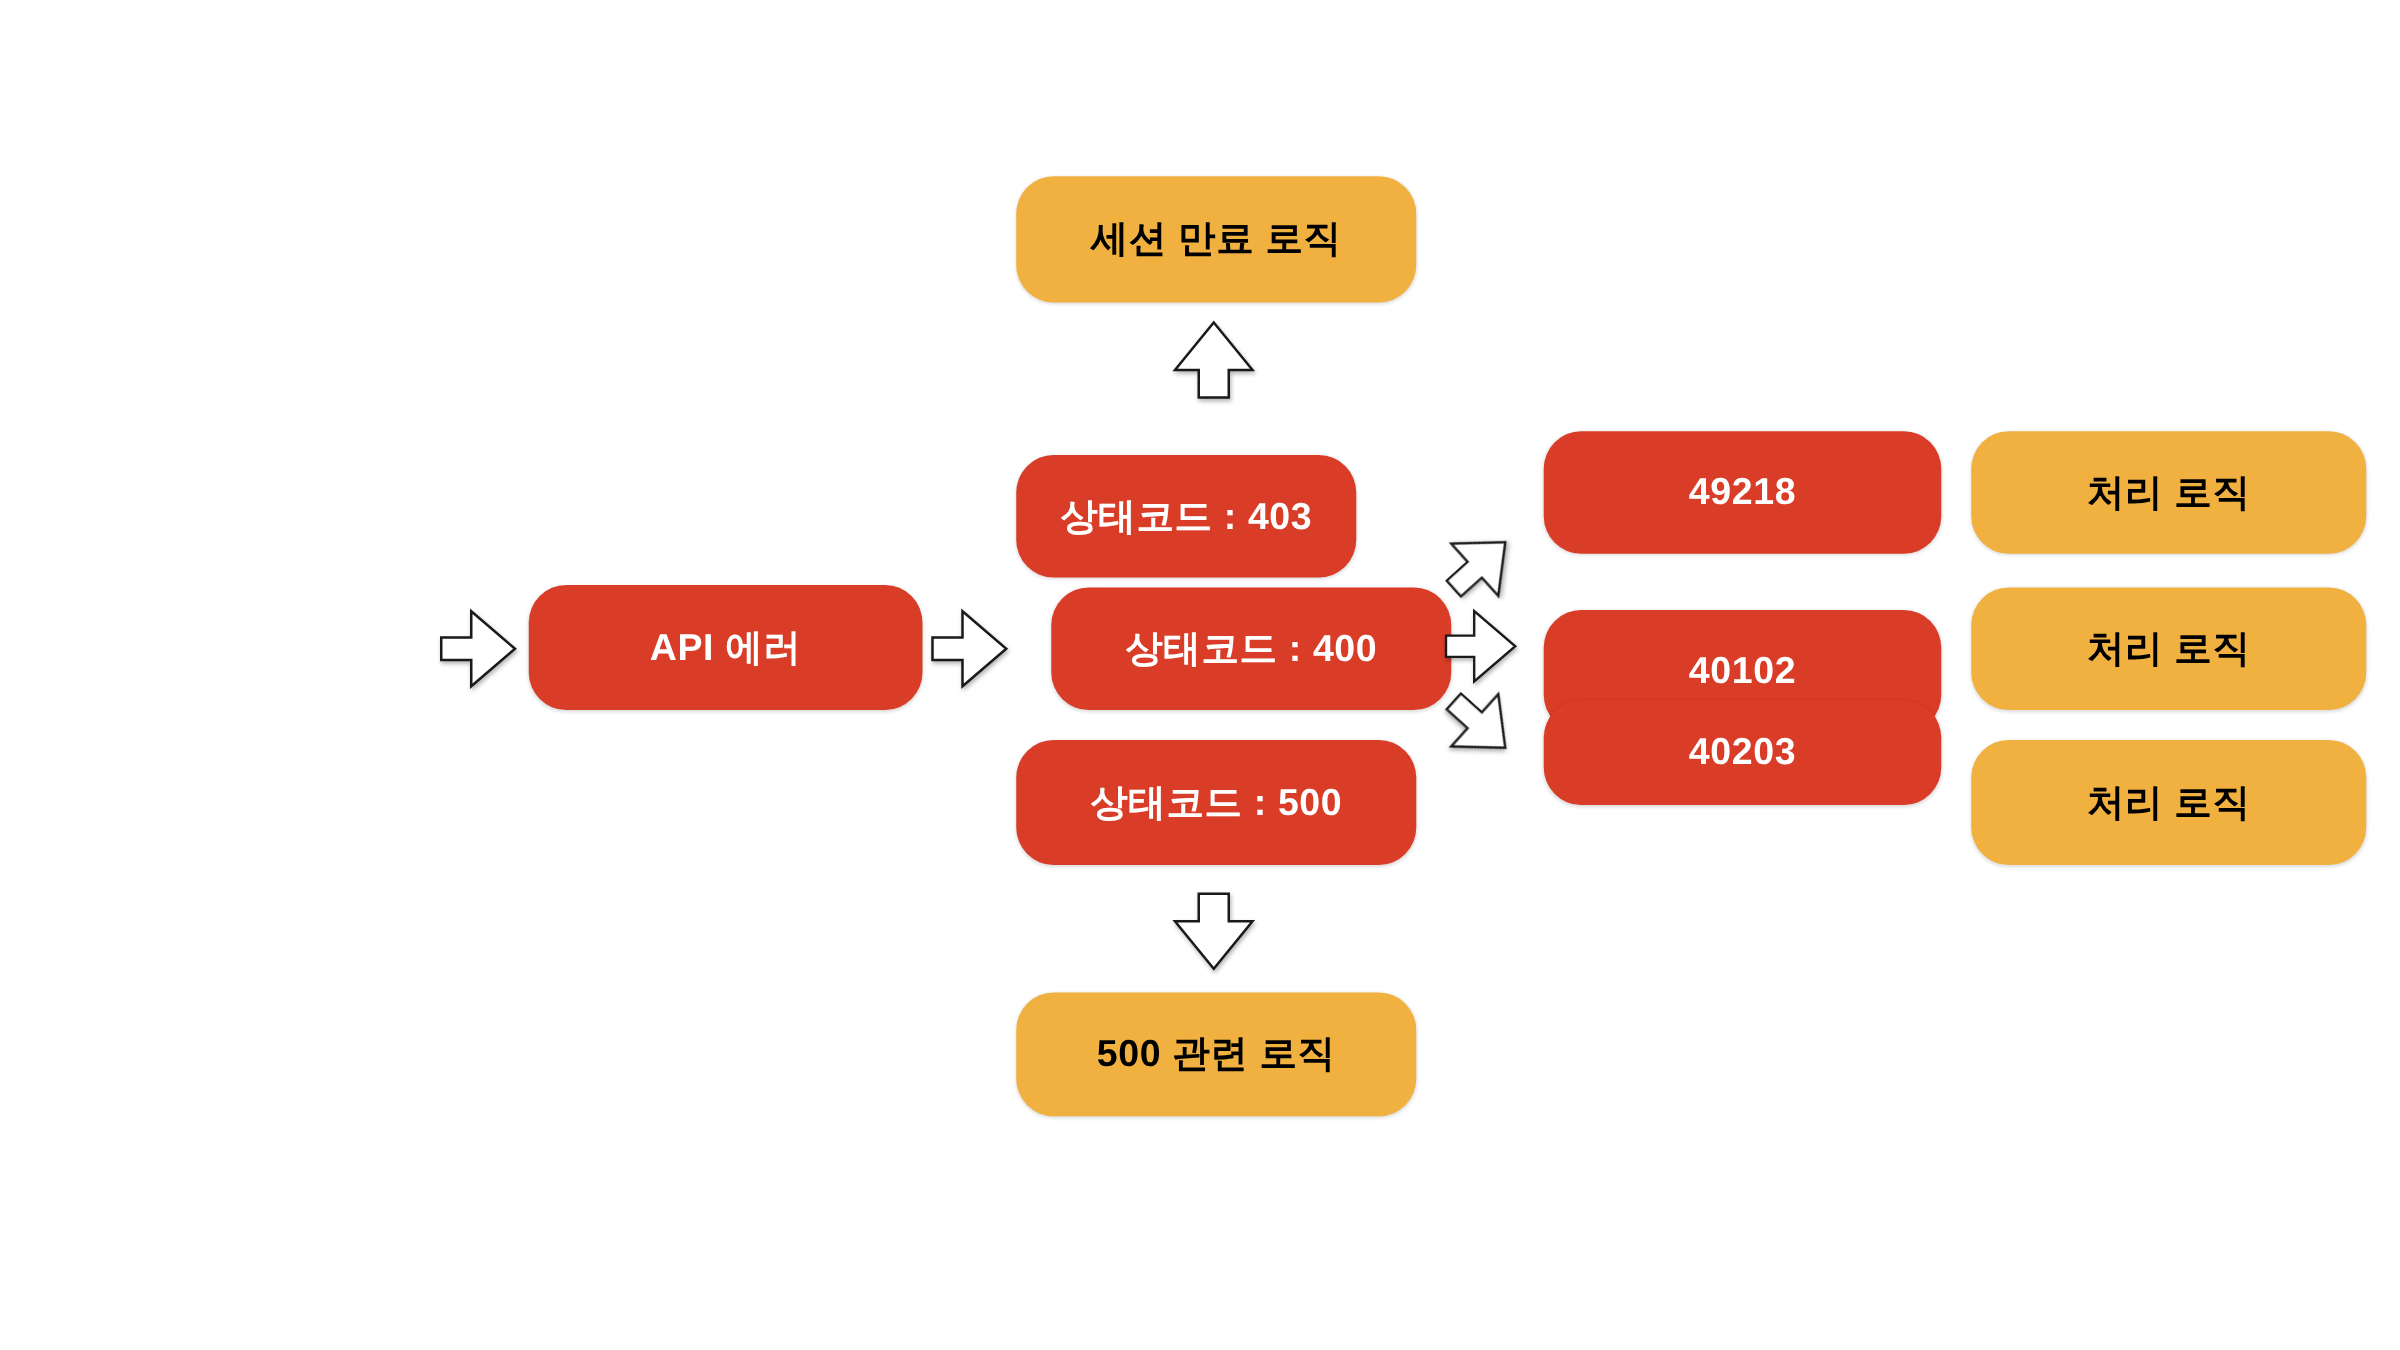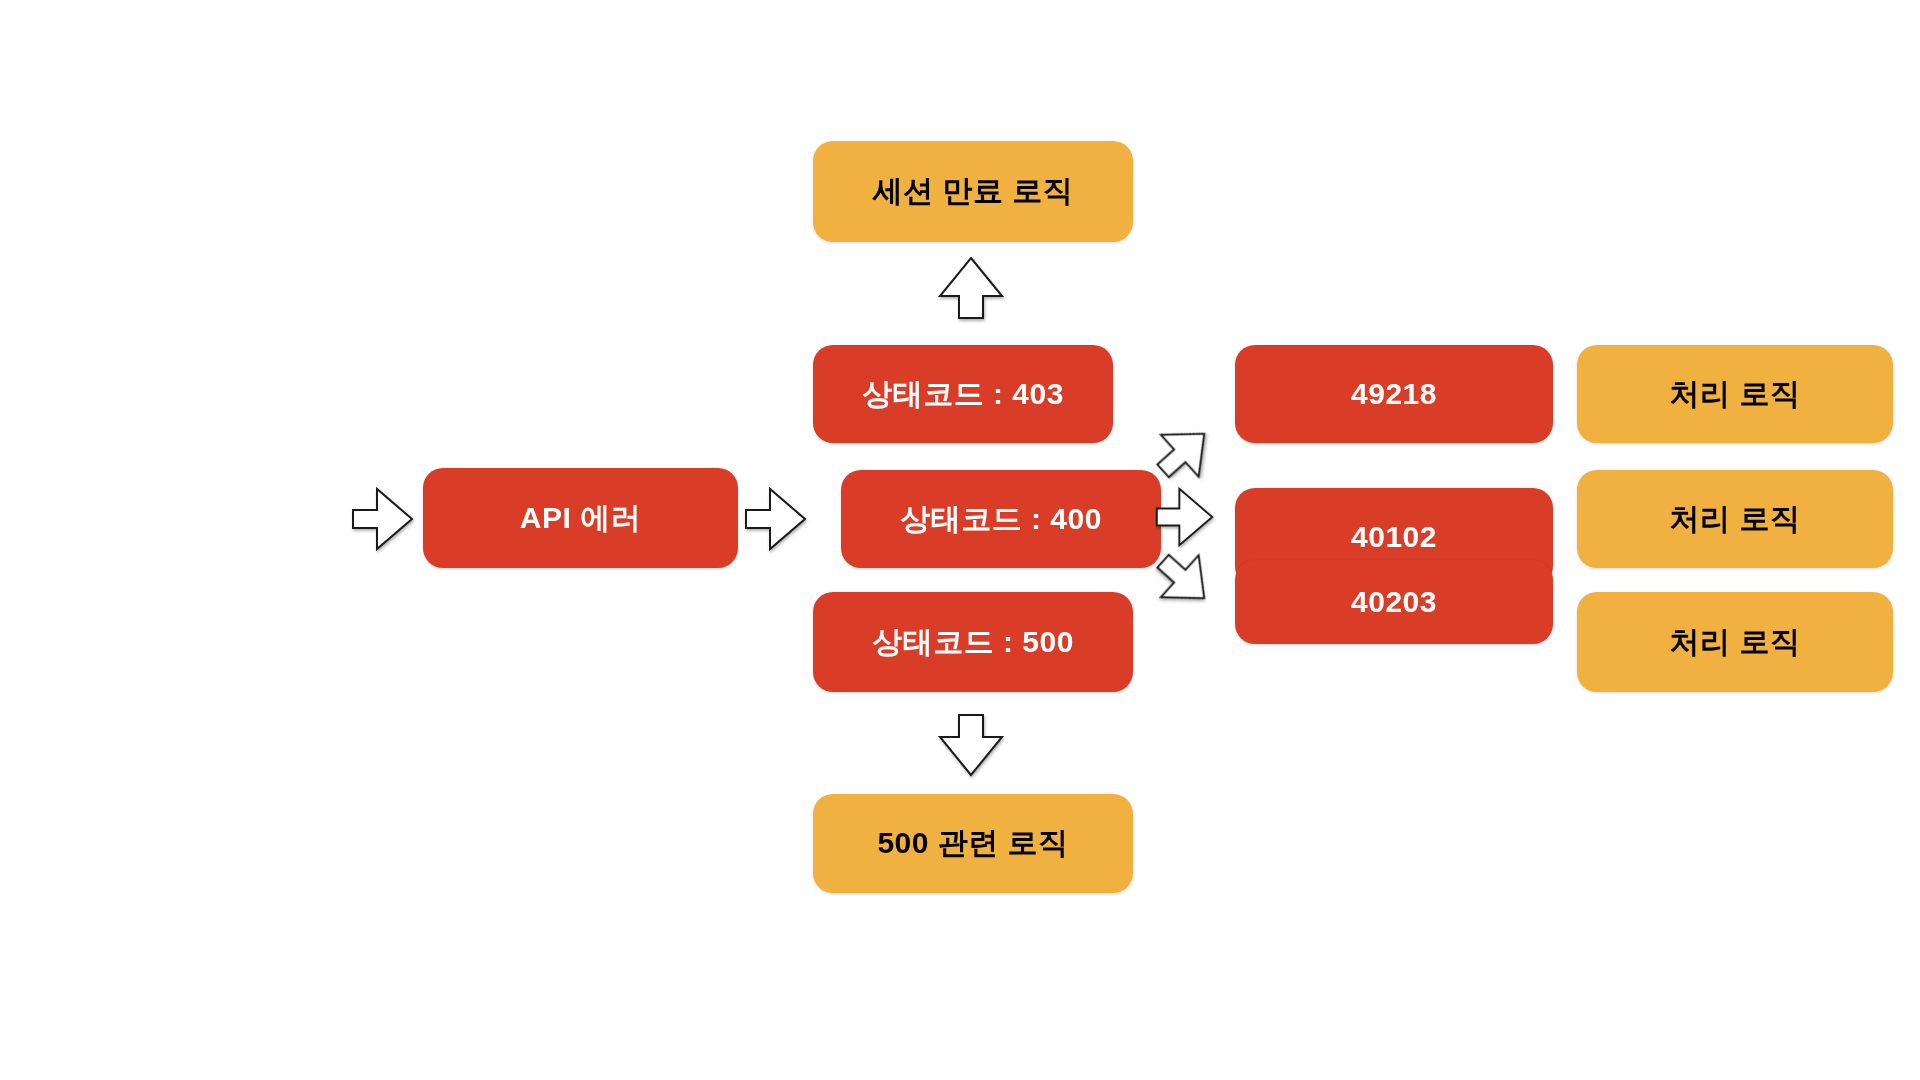--- a/index.html
+++ b/index.html
@@ -9,21 +9,21 @@
   .canvas {
     position: relative;
     width: 1920px;
     height: 1080px;
     background: var(--background, #FFFFFF);
     overflow: hidden;
     font-family: "Liberation Sans", "DejaVu Sans", sans-serif;
   }
   .node {
     position: absolute;
-    border-radius: 20px;
+    border-radius: 30px;
     display: flex;
     align-items: center;
     justify-content: center;
     font-weight: bold;
     font-size: 30px;
     letter-spacing: 0.5px;
     box-shadow: 0 1px 3px rgba(0,0,0,0.15);
     box-sizing: border-box;
     white-space: nowrap;
   }
@@ -69,21 +69,21 @@
   </div>
 
   <div class="node orange" style="left:813px; top:141px; width:320px; height:101px;">세션 만료 로직</div>
 
   <div class="arrow" style="left:939px; top:257px;">
     <svg width="64" height="62" viewBox="0 0 64 62">
         <polygon points="32,1 63,39 44,39 44,61 20,61 20,39 1,39"></polygon>
       </svg>
   </div>
 
-  <div class="node red" style="left:813px; top:345px; width:300px; height:98px;">상태코드 : 403</div>
+  <div class="node red" style="left:813px; top:364px; width:272px; height:98px;">상태코드 : 403</div>
 
   <div class="node red" style="left:813px; top:470px; width:320px; height:98px;margin-left:28px;">상태코드 : 400</div>
 
   <div class="node red" style="left:813px; top:592px; width:320px; height:100px;">상태코드 : 500</div>
 
   <div class="arrow" style="left:939px; top:714px;">
     <svg width="64" height="62" viewBox="0 0 64 62">
         <polygon points="32,61 1,23 20,23 20,1 44,1 44,23 63,23"></polygon>
       </svg>
   </div>

